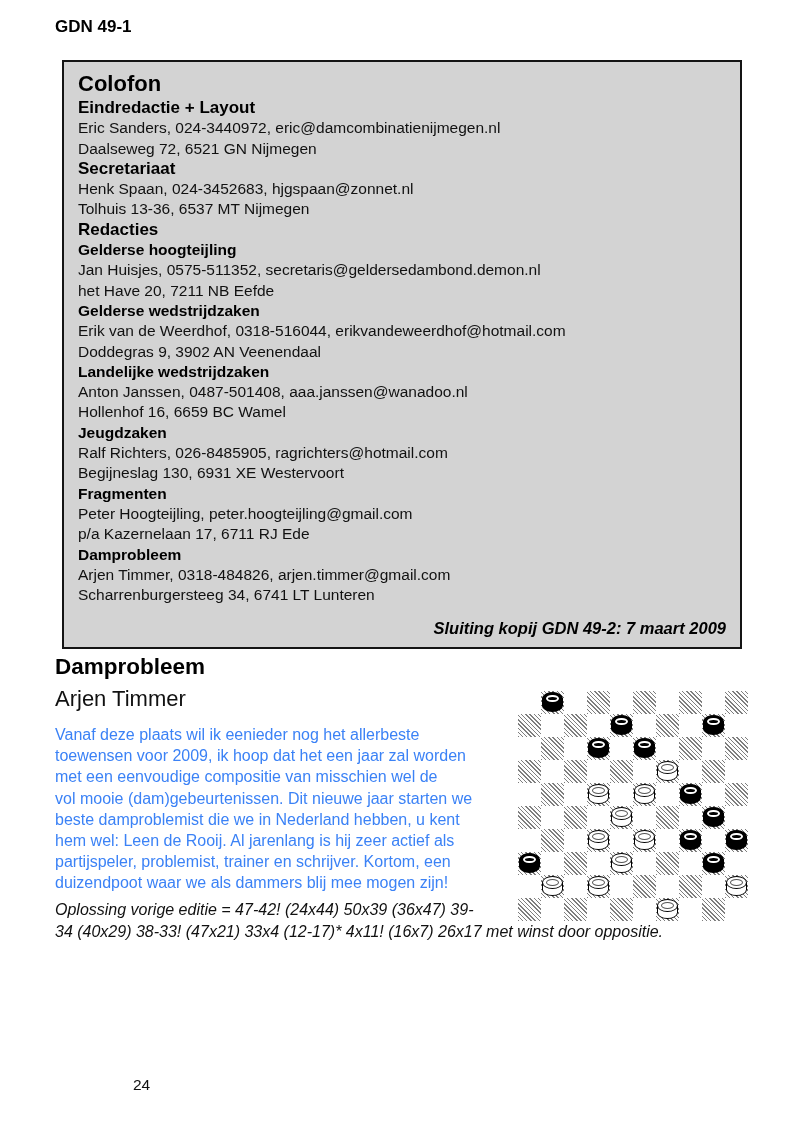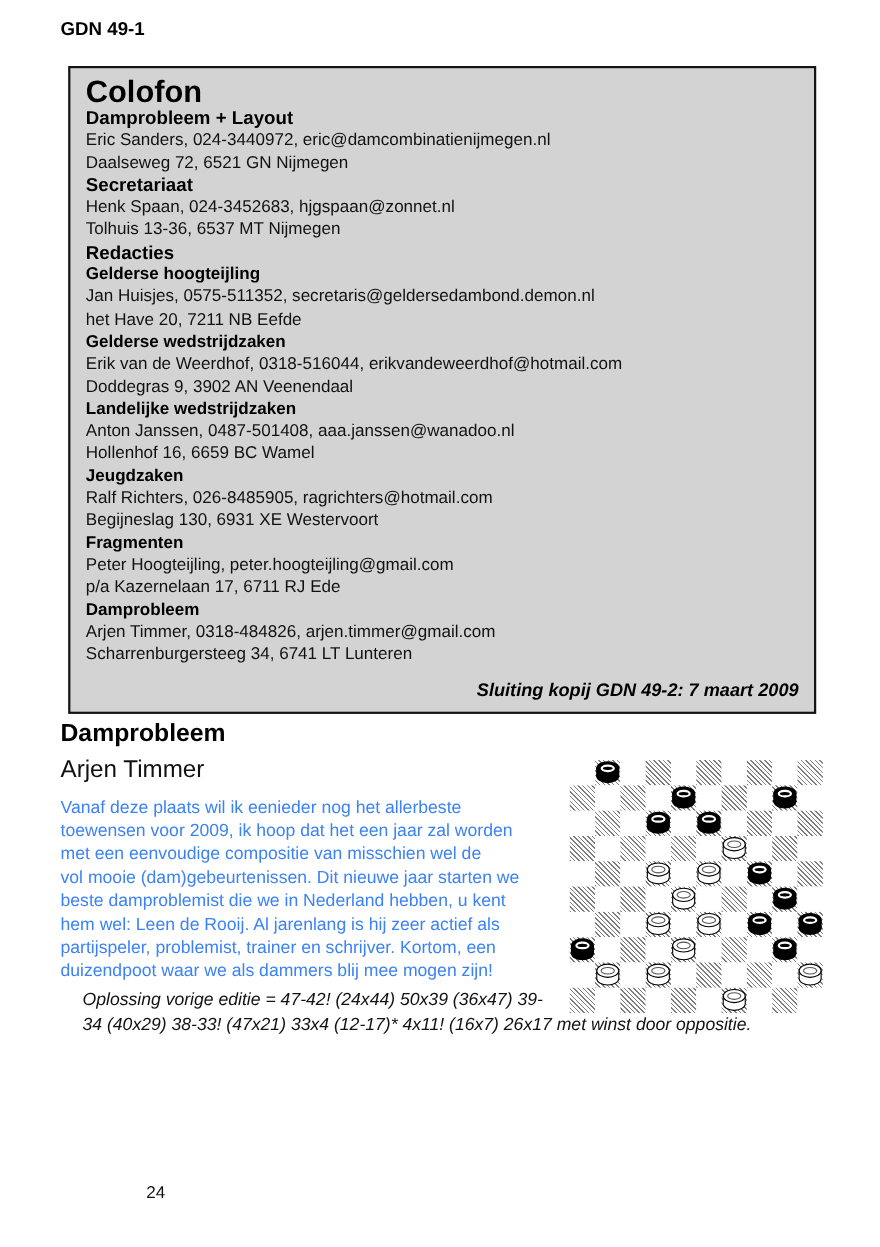--- a/index.html
+++ b/index.html
@@ -23,21 +23,21 @@
   
   .colofon-box {
     position: absolute;
     left: 62px; top: 60px;
     width: 680px; height: 589px;
     background: #d3d3d3;
     border: 2px solid #141414;
     padding: 7px 14px 8px 14px;
   }
   .colofon-title {
-    font-size: 28px; font-weight: 700; line-height: 29px; color: #000;
+    font-size: 22px; font-weight: 700; line-height: 29px; color: #000;
   }
   .c-head { font-weight: 700; color: #000; }
   .c-head.l2 { font-size: 17px; line-height: 20.3px; }
   .c-head.l3 { font-size: 15.5px; line-height: 20.3px; }
   .c-line { font-size: 15.5px; line-height: 20.3px; color: #111; }
   .colofon-deadline {
     margin-top: 14px;
     text-align: right;
     font-size: 16.5px; font-weight: 700; font-style: italic; color: #000;
     padding-right: 0px;
@@ -56,21 +56,21 @@
   }
   .article-body {
     position: absolute;
     left: 55px; top: 724px;
   }
   .body-line {
     font-size: 16px; line-height: 21.2px; white-space: nowrap; color: #3b82f6;
   }
   .solution {
     position: absolute;
-    left: 55px; top: 899px; margin-left: 20px;
+    left: 55px; top: 899px;
   }
   .solution-line {
     font-size: 16px; font-style: italic; line-height: 21.5px; white-space: nowrap; color: #111;
   }
 
   
   .board {
     position: absolute;
     left: 518px; top: 691px;
     width: 230px; height: 230px;
@@ -107,21 +107,21 @@
 </head>
 <body>
 
 <div class="page">
 
   <div class="doc-header">GDN 49-1</div>
 
   <div class="colofon-box">
     <div class="colofon-title">Colofon</div>
     <div>
-        <div class="c-head l2">Damprobleem + Layout</div>
+        <div class="c-head l2">Eindredactie + Layout</div>
         <div class="c-line">Eric Sanders, 024-3440972, eric@damcombinatienijmegen.nl</div>
         <div class="c-line">Daalseweg 72, 6521 GN Nijmegen</div>
         <div class="c-head l2">Secretariaat</div>
         <div class="c-line">Henk Spaan, 024-3452683, hjgspaan@zonnet.nl</div>
         <div class="c-line">Tolhuis 13-36, 6537 MT Nijmegen</div>
         <div class="c-head l2">Redacties</div>
         <div class="c-head l3">Gelderse hoogteijling</div>
         <div class="c-line">Jan Huisjes, 0575-511352, secretaris@geldersedambond.demon.nl</div>
         <div class="c-line">het Have 20, 7211 NB Eefde</div>
         <div class="c-head l3">Gelderse wedstrijdzaken</div>

